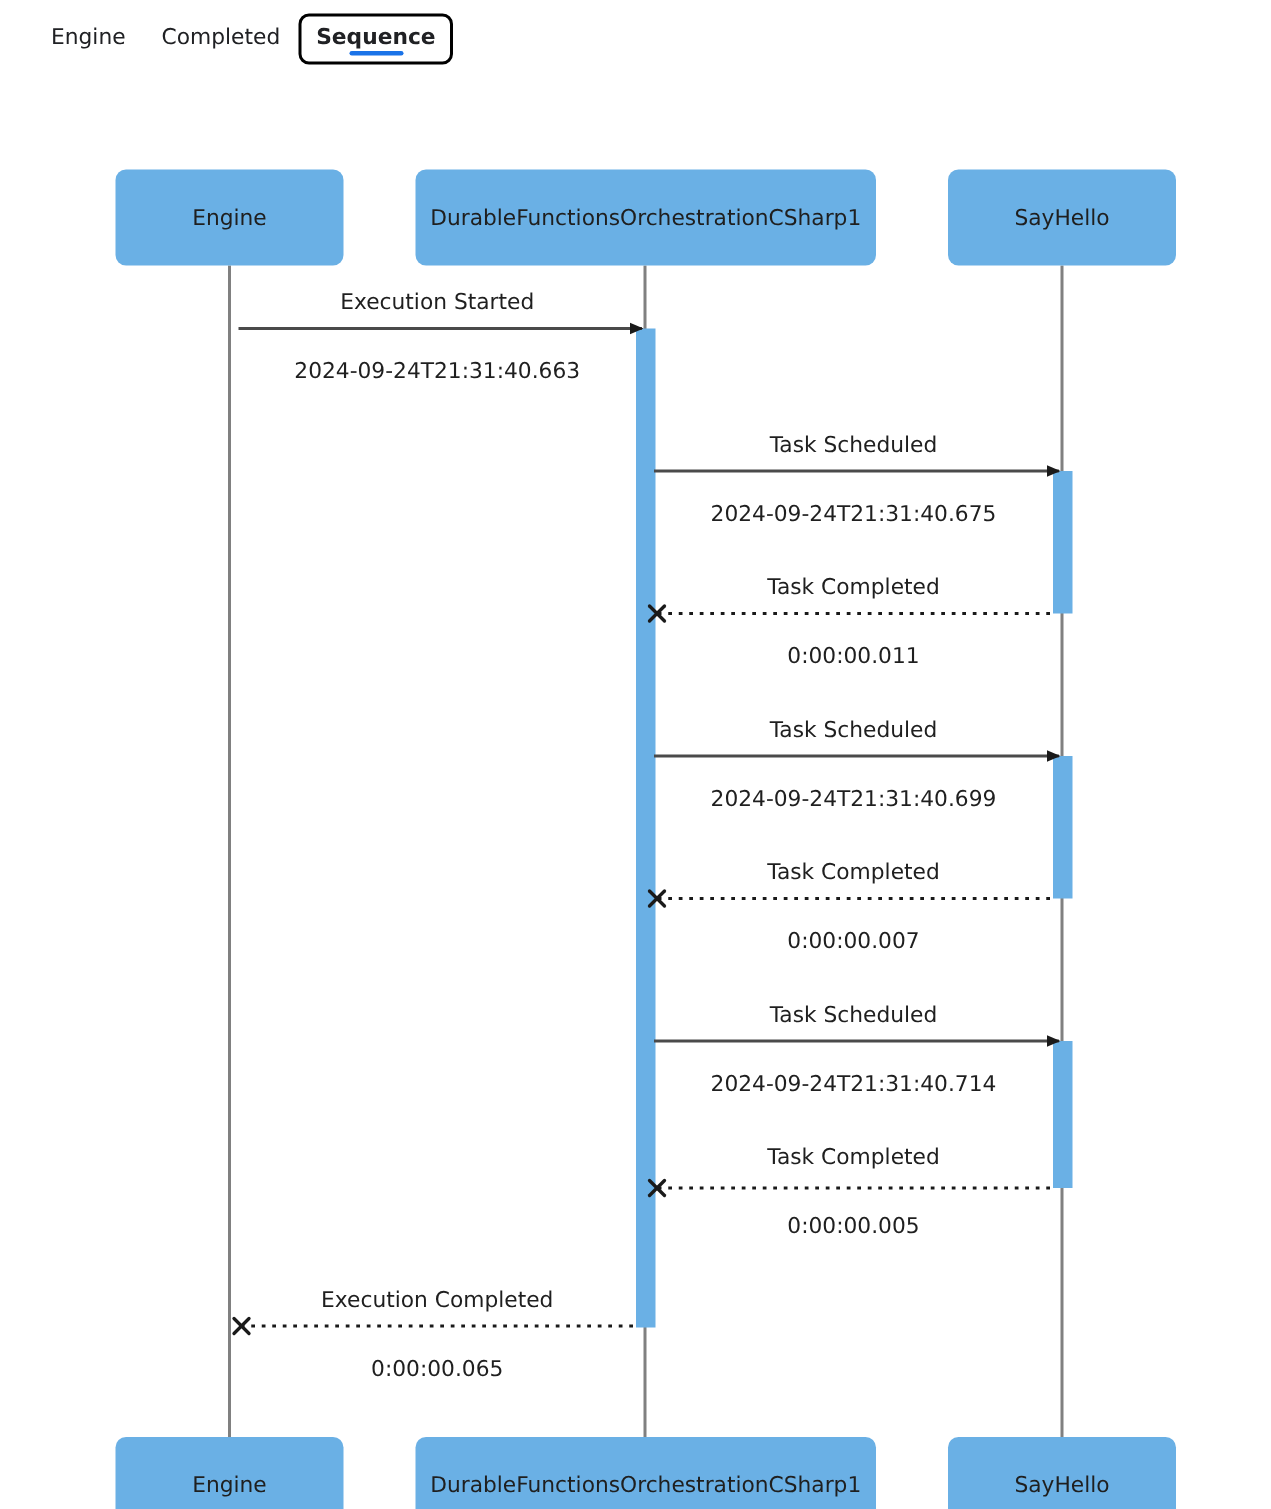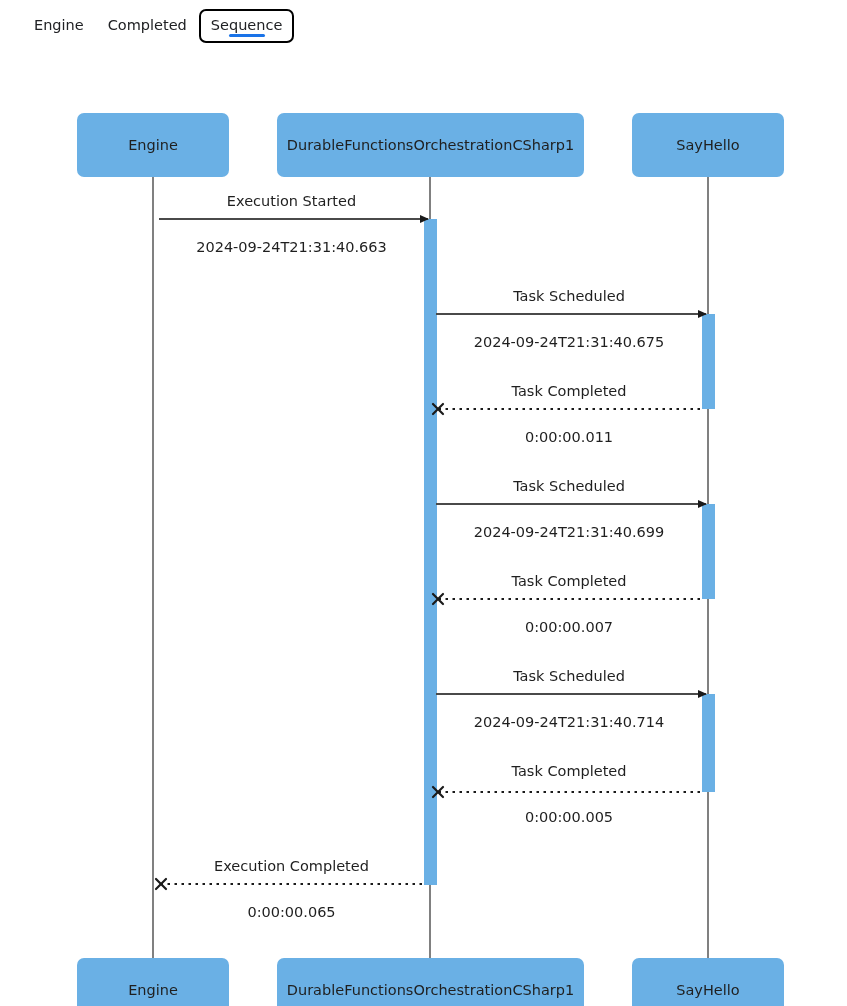--- a/index.html
+++ b/index.html
@@ -40,21 +40,21 @@
     border-radius: 7px;
     padding: 7px 10px 9px 10px;
     cursor: pointer;
     line-height: 1;
     white-space: nowrap;
     font-family: "DejaVu Sans", sans-serif;
   }
   .tab .tab-label { display: block; }
   .tab.selected {
     border-color: #000000;
-    font-weight: normal;
+    font-weight: bold;
   }
   .tab .tab-underline {
     display: none;
   }
   .tab.selected .tab-underline {
     display: block;
     position: absolute;
     left: 50%;
     transform: translateX(-50%);
     bottom: 4px;

